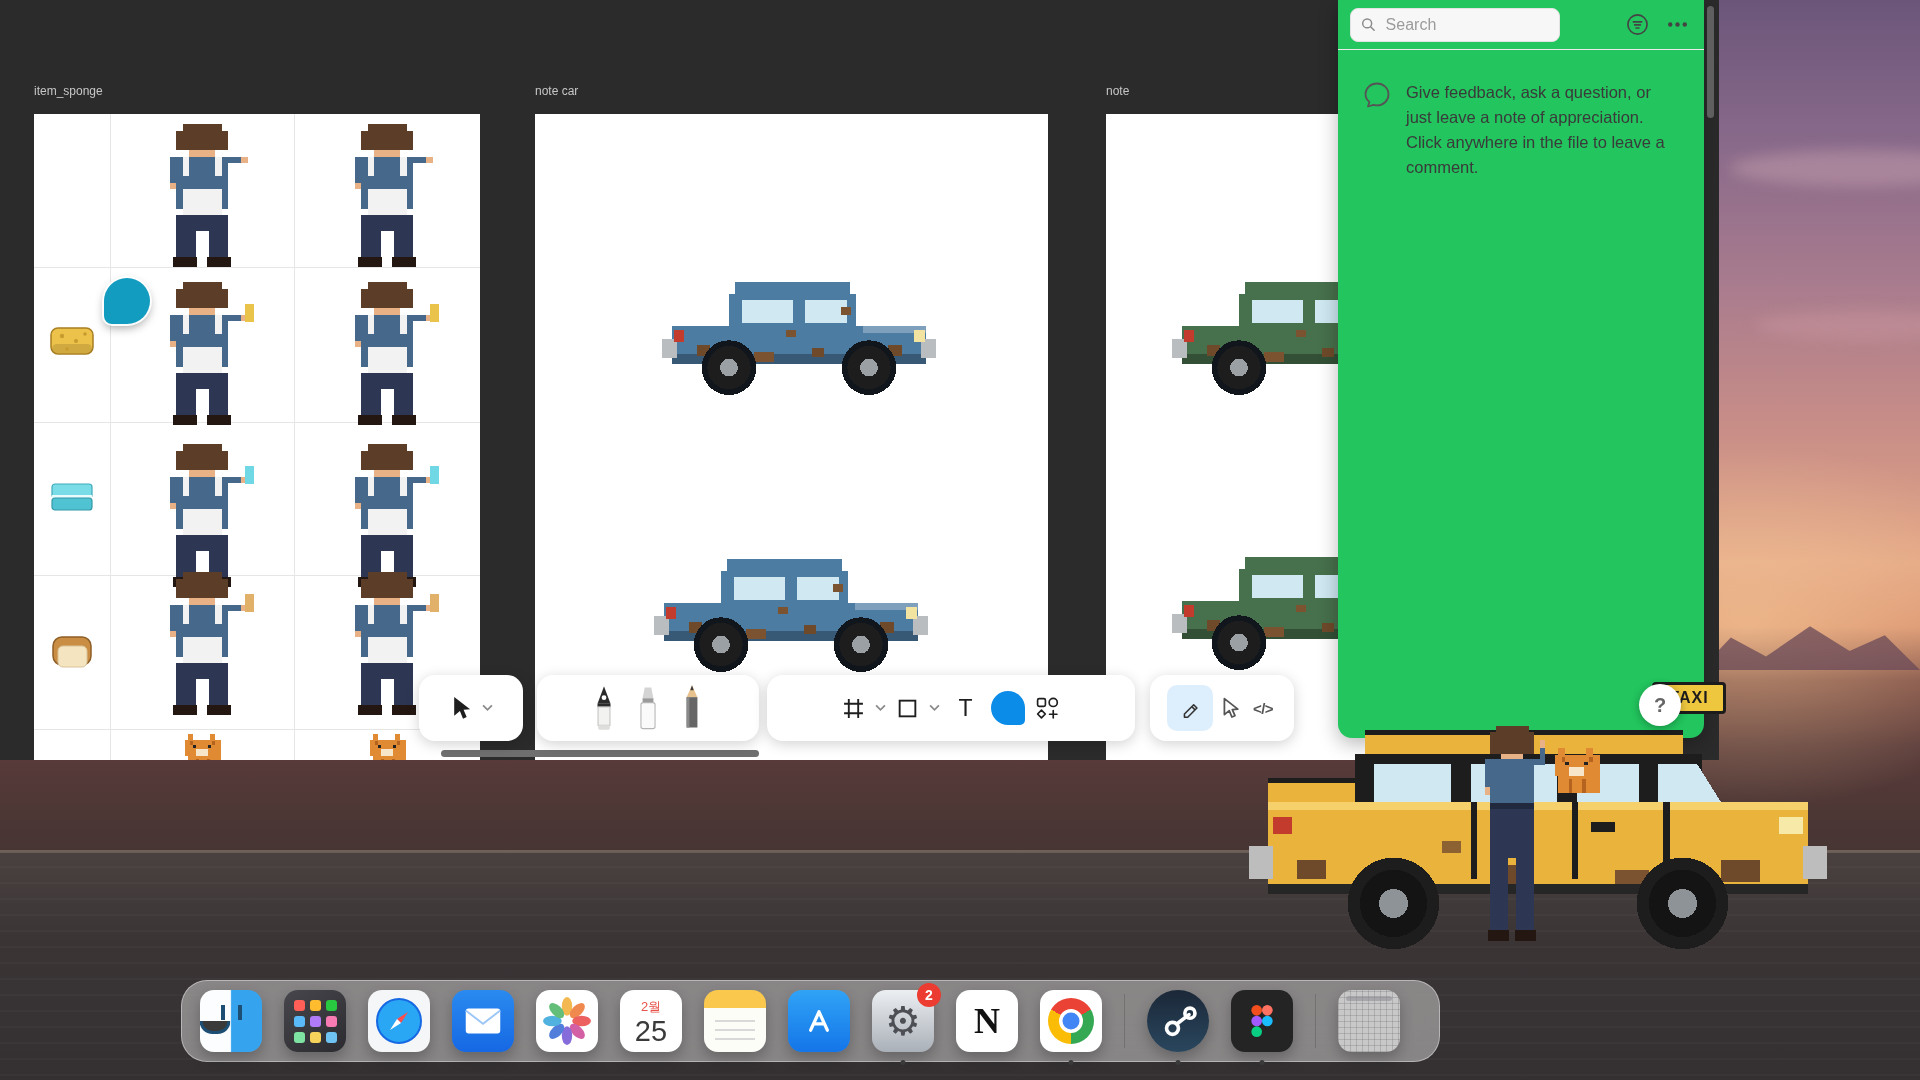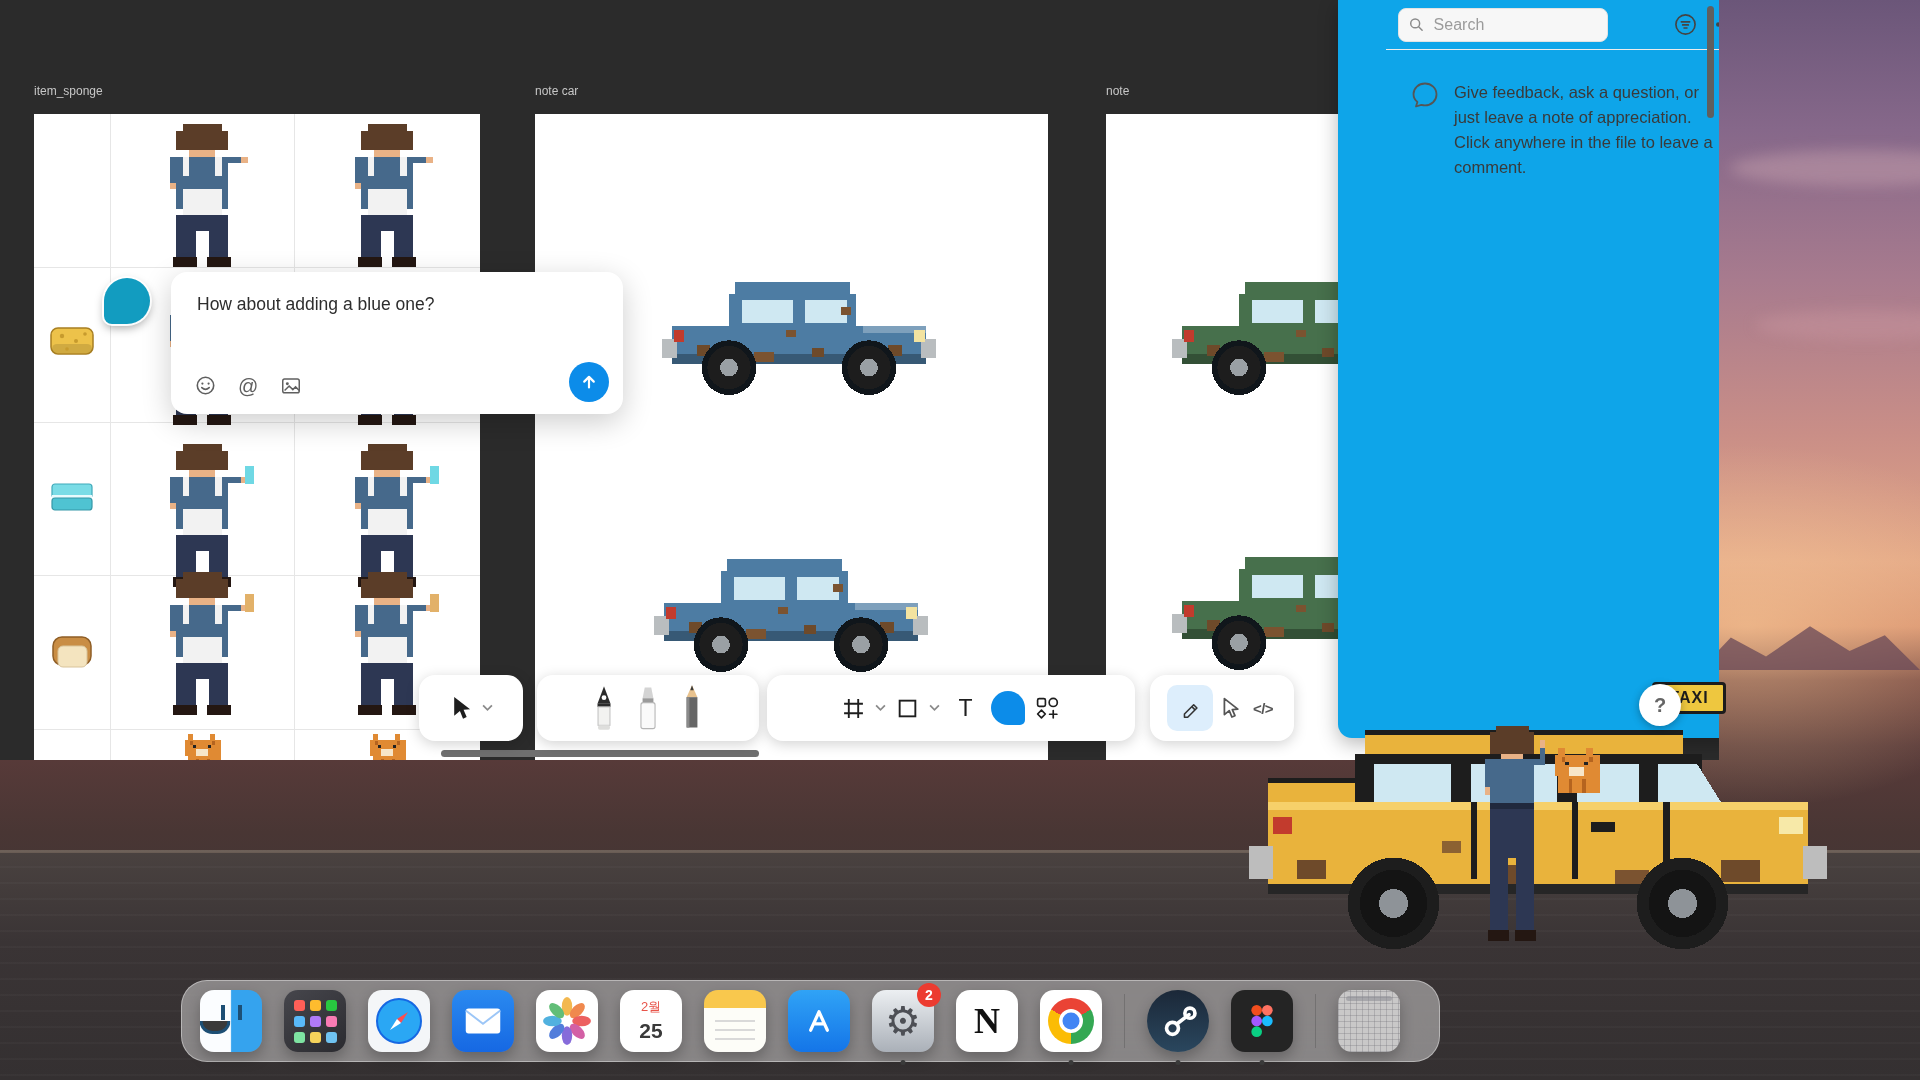--- a/index.html
+++ b/index.html
@@ -46,22 +46,22 @@
   .tb-g2{left:537px;width:222px;gap:18px;}
   .tb-g3{left:767px;width:368px;gap:10px;}
   .tb-g4{left:1150px;width:144px;gap:8px;}
   .text-tool-glyph{font-size:23px;color:#1e1e1e;font-weight:500;padding:0 8px;}
   .comment-tool-active{width:34px;height:34px;background:#0c8ce9;border-radius:17px 17px 5px 17px;}
   .annotate-btn{width:46px;height:46px;background:#ddeefc;border-radius:10px;display:flex;align-items:center;justify-content:center;}
   .code-glyph{font-size:15px;font-weight:700;color:#555;letter-spacing:-.5px;padding:0 4px;}
   .hscroll{position:absolute;left:441px;top:750px;width:318px;height:7px;border-radius:4px;background:#6f6f6f;z-index:12;}
   .vscroll{position:absolute;left:1707px;top:6px;width:7px;height:112px;border-radius:4px;background:#5f5f5f;z-index:19;}
   
-  .panel{position:absolute;left:1338px;top:0;width:366px;height:738px;background:#0ea5e9;border-radius:0 0 14px 14px;
-    box-shadow:0 6px 20px rgba(0,0,0,.28);z-index:18;padding-left:48px;}
+  .panel{position:absolute;left:1338px;top:0;width:366px;height:738px;background:#22c55e;border-radius:0 0 14px 14px;
+    box-shadow:0 6px 20px rgba(0,0,0,.28);z-index:18;}
   .panel-header{height:50px;display:flex;align-items:center;padding:0 12px;border-bottom:1px solid #ececec;box-sizing:border-box;}
   .search-box{width:210px;height:34px;background:#f7f7f7;border:1px solid #e3e3e3;border-radius:8px;
     display:flex;align-items:center;gap:8px;padding:0 10px;box-sizing:border-box;}
   .search-box input{border:none;outline:none;background:transparent;font-size:16px;color:#333;width:100%;font-family:"Liberation Sans",sans-serif;}
   .search-box input::placeholder{color:#9b9b9b;}
   .icon-btn{width:30px;height:30px;display:flex;align-items:center;justify-content:center;border-radius:6px;}
   .panel-body{display:flex;padding:30px 0 0 24px;}
   .info-text{margin-left:14px;width:272px;font-size:16.5px;line-height:25px;color:#3a3a3a;}
   
   .help-btn{position:absolute;left:1639px;top:684px;width:42px;height:42px;border-radius:50%;background:#fff;
@@ -84,21 +84,21 @@
   .icon-finder{background:linear-gradient(90deg,#fbfdff 0 49%,#35a3ee 51%);overflow:hidden;}
   .icon-finder::before{content:"";position:absolute;left:21px;top:15px;width:4px;height:15px;background:#1d4f75;box-shadow:17px 0 0 #1d4f75;}
   .icon-finder::after{content:"";position:absolute;left:15px;top:31px;width:31px;height:13px;border:3px solid #1d4f75;border-top:none;border-radius:0 0 15px 15px;box-sizing:border-box;}
   .icon-launchpad{background:linear-gradient(145deg,#46464c,#2b2b30);display:grid;grid-template-columns:repeat(3,11px);grid-template-rows:repeat(3,11px);gap:5px;align-content:center;justify-content:center;}
   .icon-launchpad span{border-radius:3px;}
   .icon-safari{background:#f4f6f8;display:flex;align-items:center;justify-content:center;}
   .icon-mail{background:linear-gradient(180deg,#2a8af0,#1668e3);display:flex;align-items:center;justify-content:center;}
   .icon-photos{background:#fff;display:flex;align-items:center;justify-content:center;}
   .icon-calendar{background:#fff;display:flex;flex-direction:column;align-items:center;justify-content:center;}
   .cal-month{font-size:13px;color:#e8544a;margin-top:2px;}
-  .cal-day{font-size:21px;color:#3a3a3a;font-weight:700;line-height:30px;}
+  .cal-day{font-size:29px;color:#3a3a3a;font-weight:400;line-height:30px;}
   .icon-notes{background:linear-gradient(180deg,#f9c84d 0 18px,#fdfdf8 18px);}
   .icon-notes::after{content:"";position:absolute;left:11px;top:30px;width:40px;height:2px;background:#d9d9d9;box-shadow:0 9px 0 #d9d9d9,0 18px 0 #d9d9d9;}
   .icon-appstore{background:linear-gradient(180deg,#30a3f6,#1475e8);display:flex;align-items:center;justify-content:center;}
   .icon-settings{background:linear-gradient(180deg,#eceff2,#aab0b8);display:flex;align-items:center;justify-content:center;}
   .icon-settings::before{content:"\2699\FE0E";font-size:40px;color:#4d4f55;line-height:1;}
   .settings-badge{position:absolute;top:-7px;right:-7px;width:24px;height:24px;border-radius:50%;background:#ec3b30;
     color:#fff;font-size:14px;font-weight:700;display:flex;align-items:center;justify-content:center;}
   .icon-notion{background:#fff;display:flex;align-items:center;justify-content:center;
     font-family:"Liberation Serif",serif;font-size:36px;font-weight:700;color:#111;}
   .icon-chrome{background:#fff;display:flex;align-items:center;justify-content:center;}
@@ -323,42 +323,20 @@
   <div class="frame" style="left:1106px;top:114px;width:420px;height:646px;">
     <svg class="sprite car-green" style="left:63px;top:155px;width:280px;height:140px;">
         <use href="#sym-car"></use>
       </svg>
     <svg class="sprite car-green" style="left:63px;top:430px;width:280px;height:140px;">
         <use href="#sym-car"></use>
       </svg>
   </div>
 
   <div class="comment-pin"></div>
-  <div class="comment-box">
-    <div class="comment-text">How about adding a blue one?</div>
-    <div class="comment-actions">
-      <svg width="21" height="21" viewBox="0 0 21 21">
-        <circle cx="10.5" cy="10.5" r="8.2" fill="none" stroke="#5f5f5f" stroke-width="1.6"></circle>
-        <circle cx="7.4" cy="8.6" r="1.1" fill="#5f5f5f"></circle>
-          <circle cx="13.6" cy="8.6" r="1.1" fill="#5f5f5f"></circle>
-        <path d="M6.8 12.6 q3.7 3.4 7.4 0" fill="none" stroke="#5f5f5f" stroke-width="1.6" stroke-linecap="round"></path>
-      </svg>
-      <span class="at-glyph">@</span>
-      <svg width="22" height="21" viewBox="0 0 24 22">
-        <rect x="3" y="4" width="18" height="15" rx="2" fill="none" stroke="#5f5f5f" stroke-width="1.6"></rect>
-        <circle cx="8" cy="9" r="1.6" fill="#5f5f5f"></circle>
-        <path d="M5 16.5 l5-5 4 4 3-3 4 4" fill="none" stroke="#5f5f5f" stroke-width="1.6"></path>
-      </svg>
-    </div>
-    <div class="comment-submit">
-      <svg width="22" height="22" viewBox="0 0 24 24">
-        <path d="M12 18 V7 M6.8 11.6 L12 6.4 17.2 11.6" fill="none" stroke="#fff" stroke-width="2.4" stroke-linecap="round" stroke-linejoin="round"></path>
-      </svg>
-    </div>
-  </div>
 
   <div class="tb tb-g1">
     <div class="slot">
       <svg width="24" height="26" viewBox="0 0 18 20">
         <path d="M3 1.5 L3 16 L7.4 12.4 L9.8 18.2 L12.6 17 L10.2 11.4 L15.2 11 Z" fill="#1e1e1e"></path>
       </svg>
     </div>
     <div class="slot">
       <svg width="11" height="8" viewBox="0 0 10 7">
         <path d="M1 1.2 l4 4 4-4" fill="none" stroke="#8a8a8a" stroke-width="1.6"></path>

